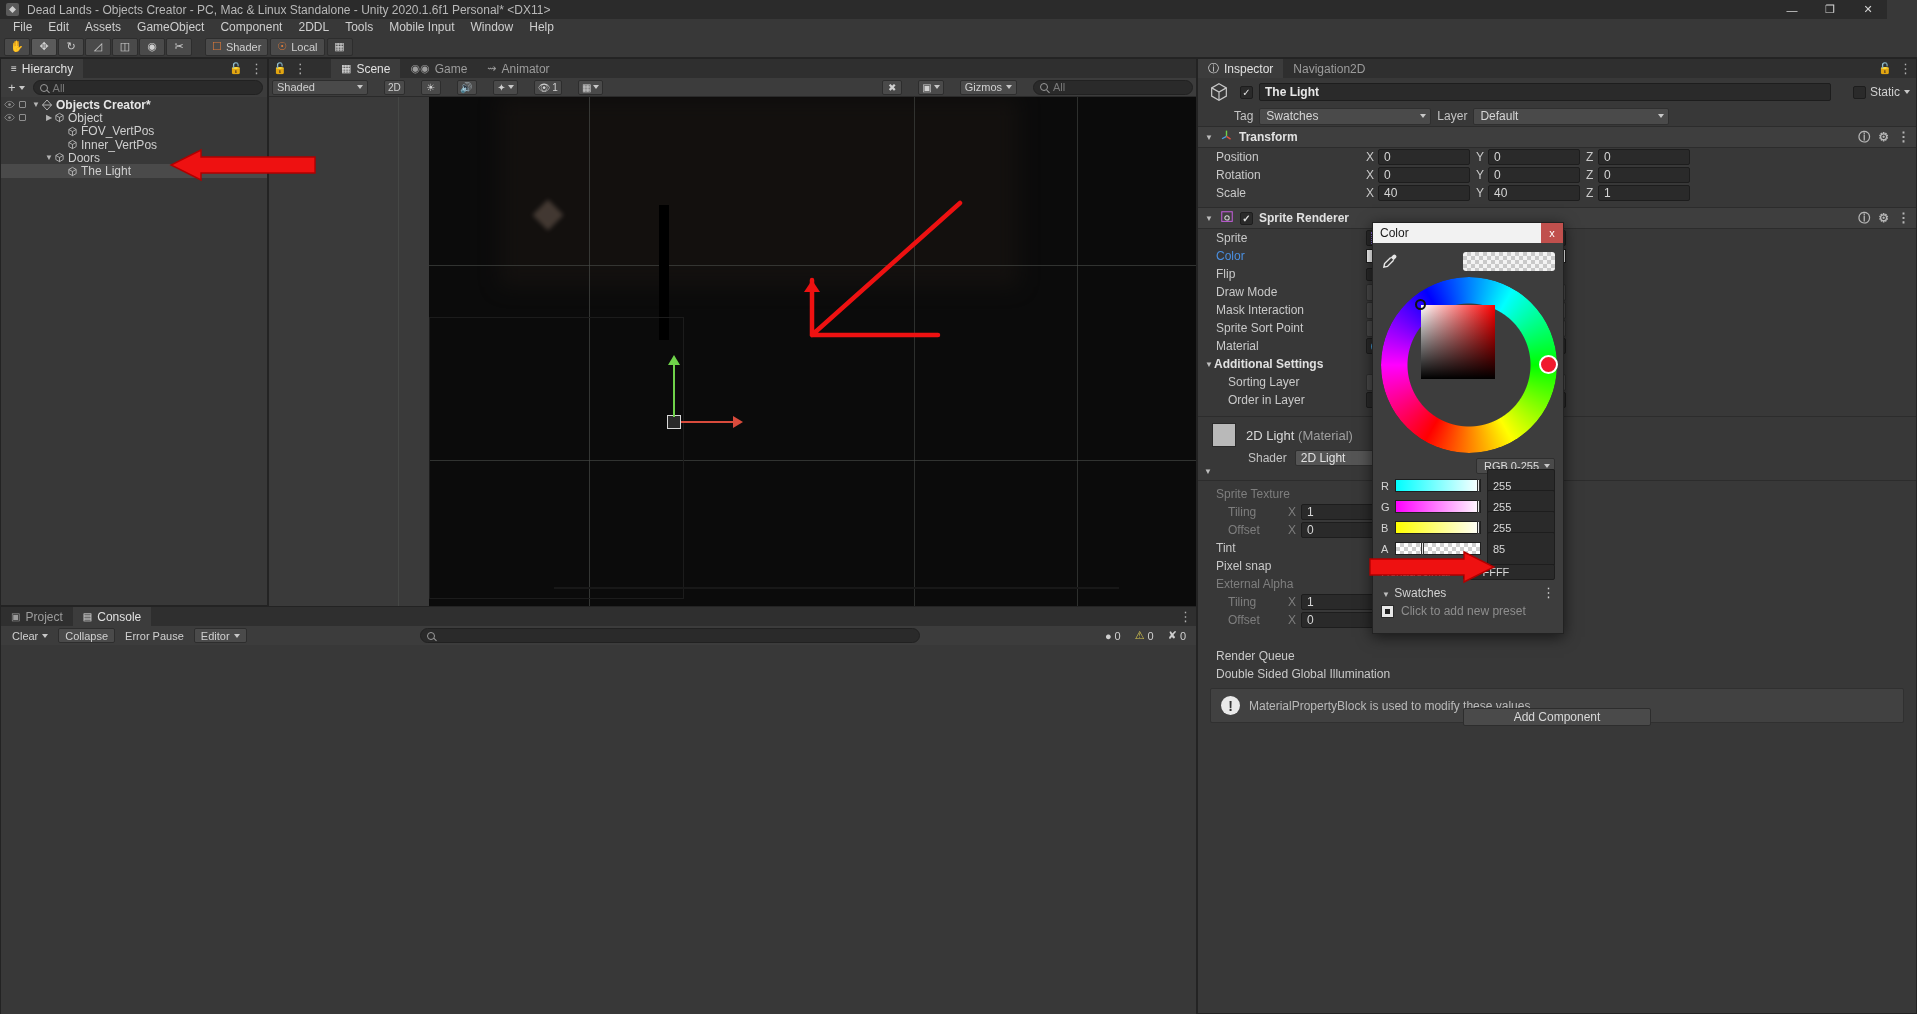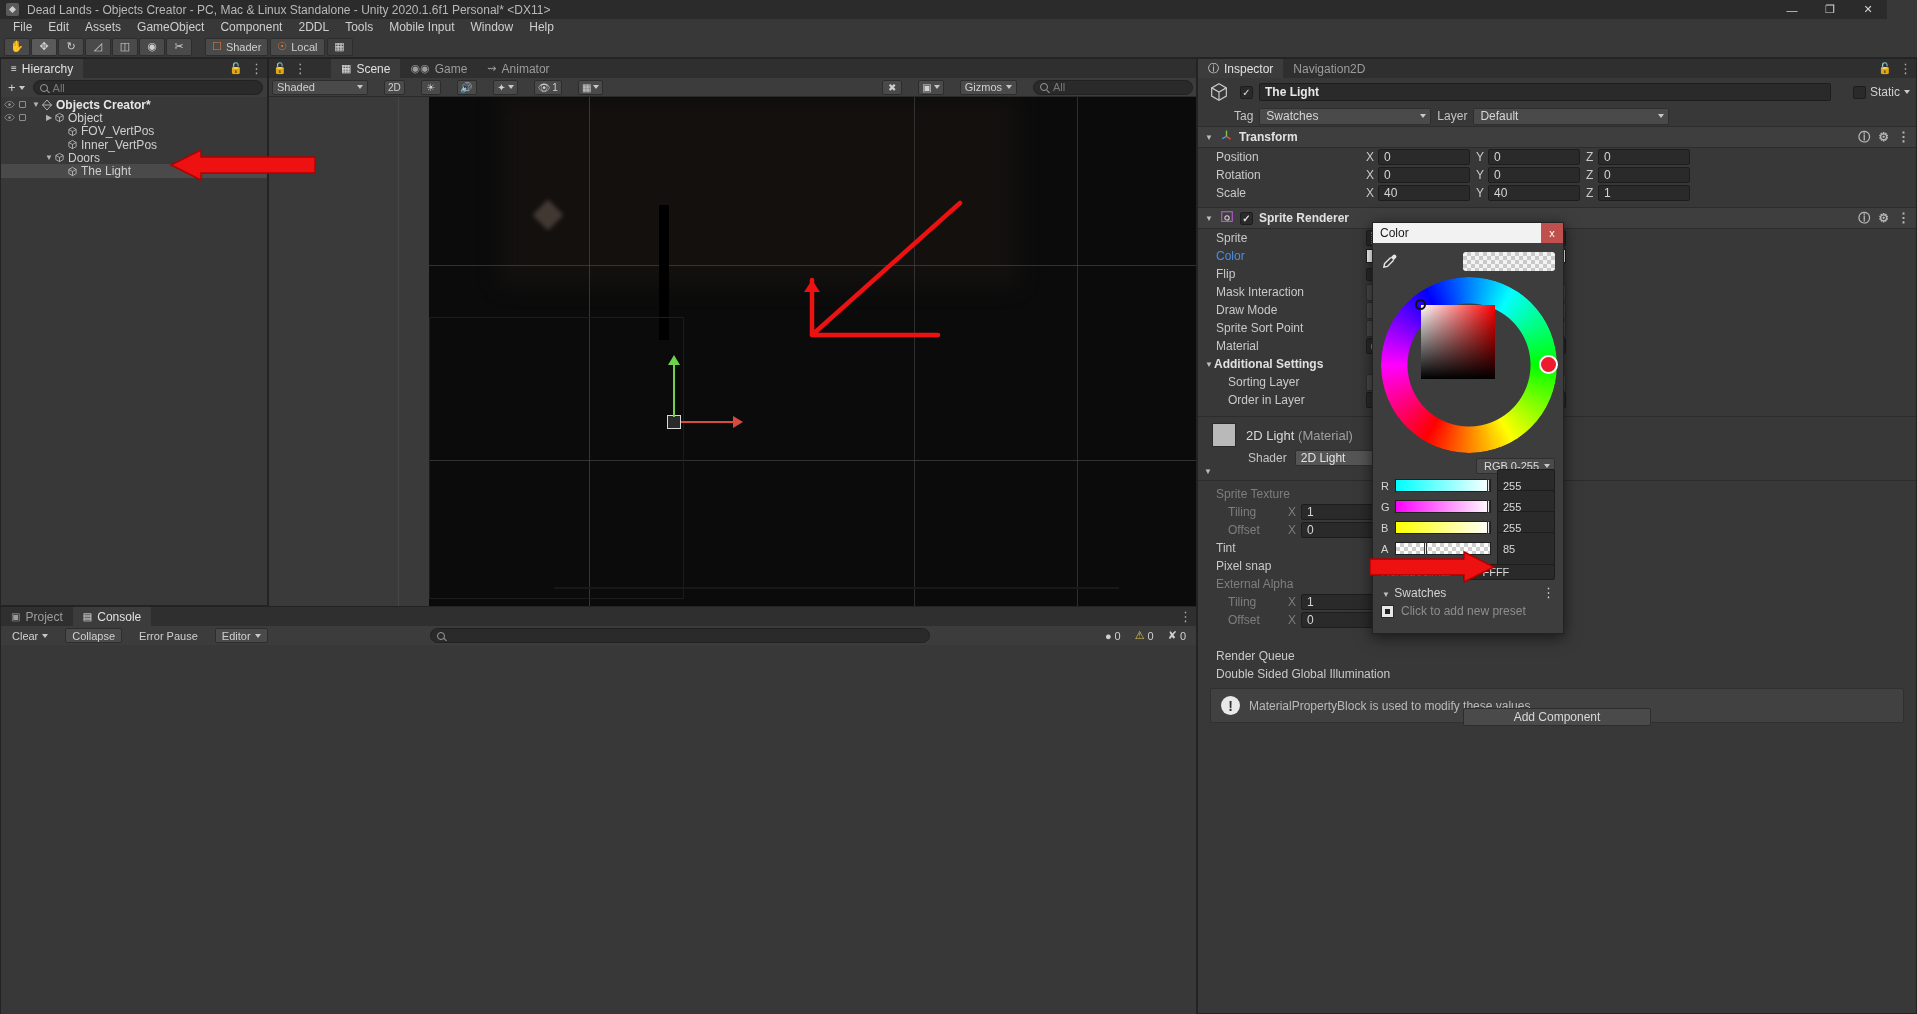--- a/index.html
+++ b/index.html
@@ -112,21 +112,21 @@
     height:15px; background:#4a4a4a;border:1px solid #2d2d2d; border-radius:2px;
     display:flex;align-items:center; gap:4px; padding:0 4px; font-size:11px; color:#d0d0d0;
   }
   .sbtn{ height:15px; min-width:20px; background:#4a4a4a;border:1px solid #2d2d2d;border-radius:2px;
     display:flex;align-items:center;justify-content:center;gap:2px;padding:0 3px;font-size:10px;color:#d0d0d0;}
   .sceneview{ position:relative; width:100%; height:calc(100% - 19px); background:#0a0a0a; overflow:hidden;}
 
   
   #bottompanel{ left:0; top:606px; width:1197px; height:408px; }
   .ctoolbar{
-    height:19px; background:#3c3c3c; display:flex; align-items:center; gap:10px; padding:0 4px;
+    height:19px; background:#3c3c3c; display:flex; align-items:center; gap:3px; padding:0 4px;
   }
   .cbtn{ height:15px; padding:0 6px; background:#4a4a4a;border:1px solid #2d2d2d;border-radius:2px;
          display:flex;align-items:center;gap:4px;font-size:11px;color:#d0d0d0; }
   .cbtn.flat{ background:transparent; border-color:transparent; }
   .csearch{ flex:1; max-width:500px; height:15px;background:#2a2a2a;border:1px solid #212121;border-radius:8px;
             margin:0 6px; display:flex;align-items:center;padding:0 6px;gap:5px;}
   .counts{ display:flex; align-items:center; gap:2px; margin-left:auto; }
   .cnt{ height:17px; display:flex;align-items:center;gap:3px; padding:0 6px; background:#3c3c3c; font-size:11px;color:#cfcfcf;}
   .consolebody{ background:#383838; height:calc(100% - 19px); position:relative;}
 
@@ -229,21 +229,21 @@
            border:2px solid #111; }
   .huknob{ position:absolute; right:-1px; top:78px; width:19px;height:19px;border-radius:50%;
            background:#f01a2e; border:2px solid #fff; }
   .rgbmode{ display:flex; justify-content:flex-end; margin-top:5px; }
   .rgbdd{ height:16px;padding:0 4px 0 7px; background:#4a4a4a;border:1px solid #2f2f2f;border-radius:2px;
           display:flex;align-items:center;gap:5px;color:#dcdcdc;font-size:11px;}
   .sliderrow{ display:flex; align-items:center; gap:6px; height:19px; margin-top:2px; }
   .schan{ width:8px; color:#d4d4d4; font-size:11px; }
   .strack{ flex:1; height:13px; border:1px solid #1f1f1f; position:relative; }
   .sthumb{ position:absolute; top:-1px; width:3px; height:13px; background:#e8e8e8; border:1px solid #333;}
-  .sval{ width:58px;height:15px; background:#2a2a2a;border:1px solid #1d1d1d;border-radius:2px;
+  .sval{ width:68px;height:15px; background:#2a2a2a;border:1px solid #1d1d1d;border-radius:2px;
          display:flex;align-items:center;padding:16px 5px;color:#d8d8d8;font-size:11px;}
   .hexrow{ display:flex;align-items:center;justify-content:space-between; margin-top:4px; height:19px;}
   .hexinput{ width:92px;height:16px;background:#2a2a2a;border:1px solid #1d1d1d;border-radius:2px;
              display:flex;align-items:center;padding:0 5px;color:#d8d8d8;font-size:11px;}
   .swrow{ display:flex;align-items:center;justify-content:space-between;margin-top:5px;color:#d2d2d2;font-size:12px;}
   .presetrow{ display:flex;align-items:center;gap:7px;margin-top:4px;color:#8e8e8e;font-size:12px;}
   .presetbox{ width:13px;height:13px;background:#e8e8e8;border:1px solid #2a2a2a;
               display:flex;align-items:center;justify-content:center;}
   .presetbox i{ width:5px;height:5px;background:#222;display:block;}
 
@@ -685,30 +685,30 @@
       <div class="proprow">
         <span class="propname" style="color:#4a8fe0">Color</span>
         <div class="colorswatch" style="background:#ffffff"></div>
       </div>
       <div class="proprow">
         <span class="propname">Flip</span>
         <span class="cbx"></span>
         <span style="margin-left:5px">X</span>
       </div>
       <div class="proprow">
+        <span class="propname">Draw Mode</span>
+        <div class="dd" style="width:200px">
+          <span>Simple</span>
+          <i class="caretd"></i>
+        </div>
+      </div>
+      <div class="proprow">
         <span class="propname">Mask Interaction</span>
         <div class="dd" style="width:200px">
           <span>None</span>
-          <i class="caretd"></i>
-        </div>
-      </div>
-      <div class="proprow">
-        <span class="propname">Draw Mode</span>
-        <div class="dd" style="width:200px">
-          <span>Simple</span>
           <i class="caretd"></i>
         </div>
       </div>
       <div class="proprow">
         <span class="propname">Sprite Sort Point</span>
         <div class="dd" style="width:200px">
           <span>Center</span>
           <i class="caretd"></i>
         </div>
       </div>

